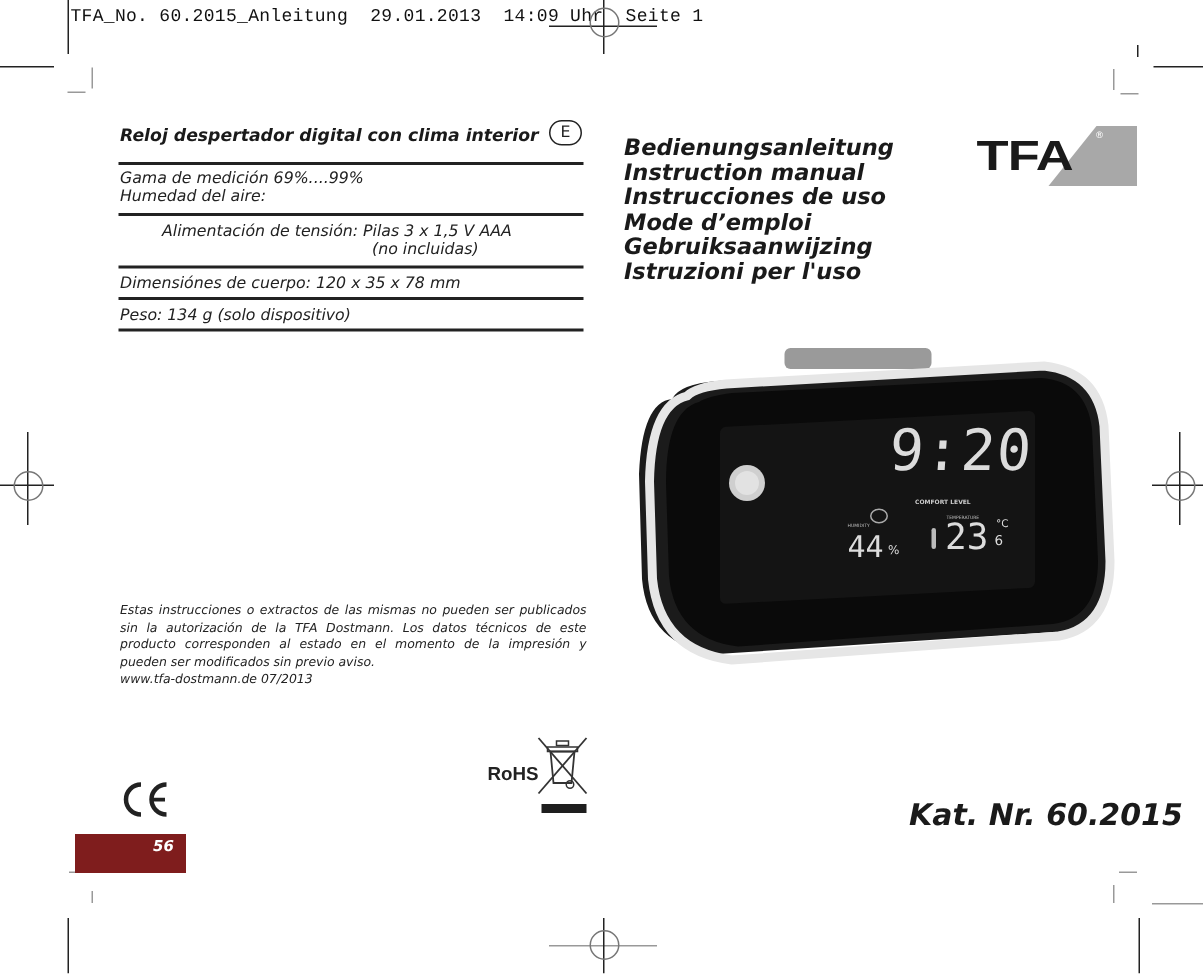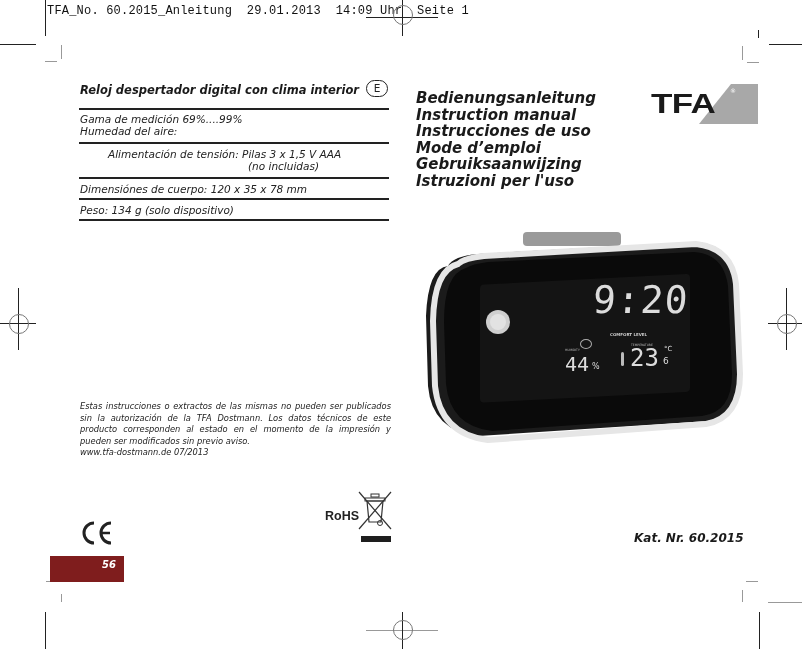--- a/index.html
+++ b/index.html
@@ -8,21 +8,21 @@
   .header-line{left:47px;top:4px;font-family:"Liberation Mono",monospace;font-size:12px;color:#111;white-space:pre;letter-spacing:0.2px;}
   .line{position:absolute;background:#222;}
   .gline{position:absolute;background:#999;}
   .reg{position:absolute;width:20px;height:20px;border:1px solid #777;border-radius:50%;box-sizing:border-box;}
   .title-es{left:80px;top:83px;font-size:11.5px;font-weight:bold;font-style:italic;color:#1a1a1a;}
   .lang-badge{left:366px;top:80px;width:22px;height:17px;border:1.3px solid #222;border-radius:9px;box-sizing:border-box;font-size:10.5px;text-align:center;line-height:14px;color:#222;}
   .spec{font-style:italic;font-size:10.5px;color:#222;line-height:12px;}
   .rule{position:absolute;left:79px;width:310px;height:1.5px;background:#222;}
   .notice{left:80px;top:401px;width:311px;font-size:8.3px;font-style:italic;line-height:11.6px;color:#222;text-align:justify;}
   .langs{left:416px;top:90px;font-size:15px;font-weight:bold;font-style:italic;line-height:16.6px;color:#1a1a1a;}
-  .kat{left:606px;top:531px;font-size:12px;font-weight:bold;font-style:italic;color:#1a1a1a;margin-left:28px;}
+  .kat{left:606px;top:531px;font-size:20px;font-weight:bold;font-style:italic;color:#1a1a1a;}
   .pageno{left:50px;top:556px;width:50px;height:26px;background:#7f1d1d;padding-left:24px;}
   .pageno span{position:absolute;right:8px;top:3px;color:#fff;font-size:10px;font-weight:bold;font-style:italic;}
 </style>
 </head>
 <body>
 
 <div class="abs header-line">TFA_No. 60.2015_Anleitung  29.01.2013  14:09 Uhr  Seite 1</div>
 <div class="line" style="left:45px;top:0;width:1px;height:36px;"></div>
 <div class="line" style="left:402px;top:0;width:1px;height:36px;"></div>
 <div class="line" style="left:366px;top:17px;width:72px;height:1px;"></div>

